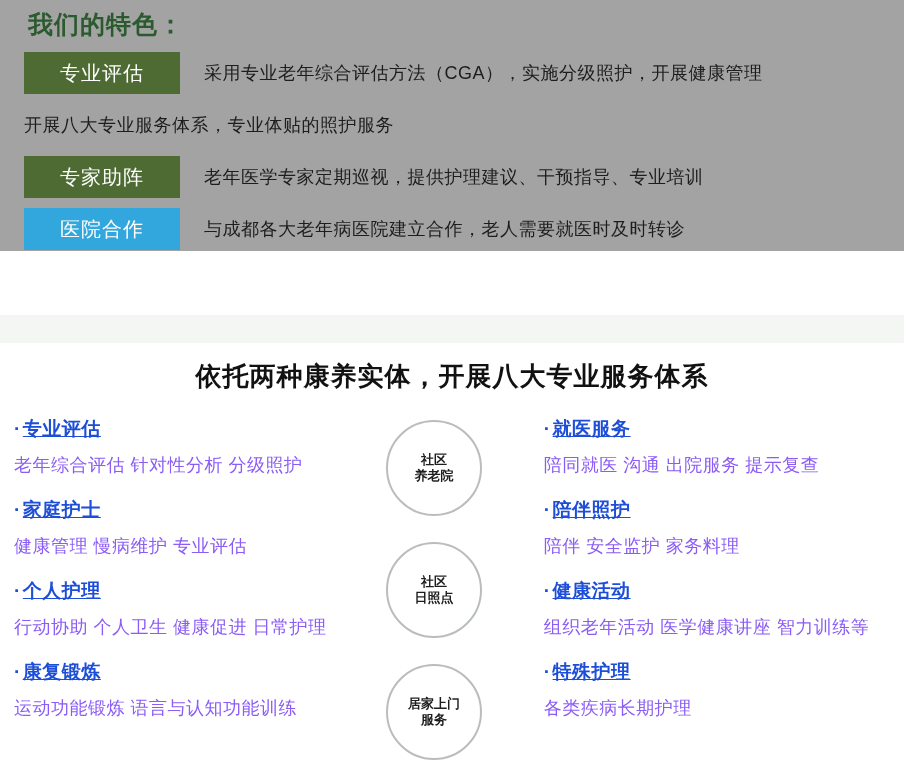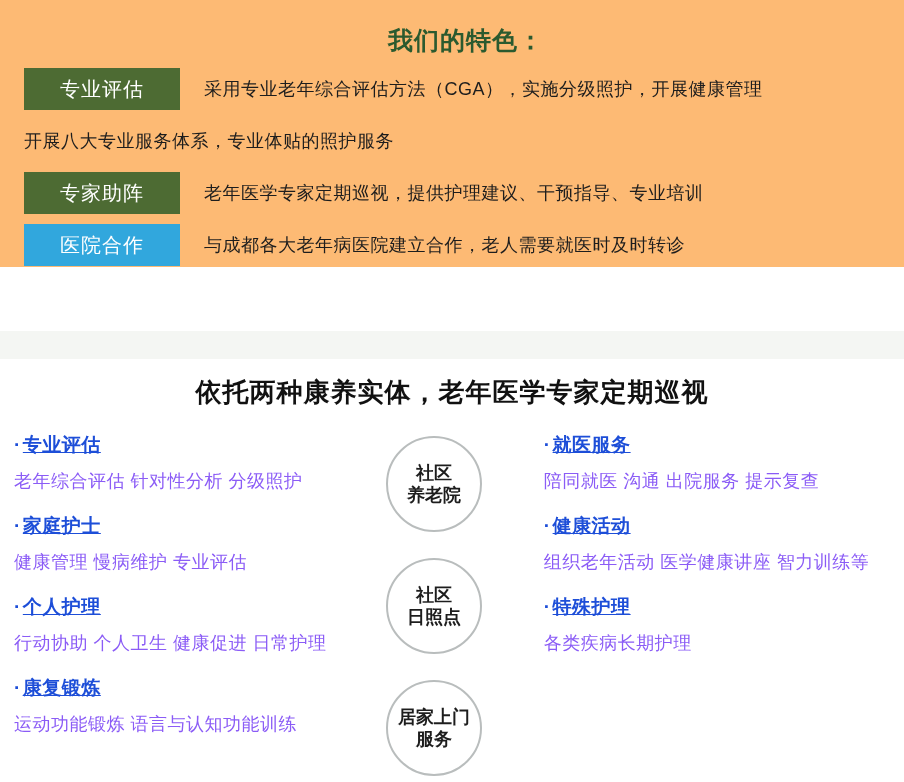--- a/index.html
+++ b/index.html
@@ -11,23 +11,22 @@
     height: 782px;
     background: #ffffff;
     font-family: "Liberation Sans", sans-serif;
     overflow: hidden;
     position: relative;
   }
 
   
   .section-features {
     position: relative;
-    padding: 24px 0 0 0;
-    background: #fdba74;
-    text-align: center;
+    padding: 8px 0 0 0;
+    background: #a3a3a3;
   }
   .features-title {
     font-size: 25px;
     font-weight: bold;
     color: #2b5a2f;
     margin: 0 0 10px 28px;
     letter-spacing: 1px;
   }
   .feature-row {
     display: flex;
@@ -126,21 +125,21 @@
 
   .circle {
     width: 92px;
     height: 92px;
     border-radius: 50%;
     border: 2px solid #b9bdbd;
     display: flex;
     flex-direction: column;
     align-items: center;
     justify-content: center;
-    font-size: 18px;
+    font-size: 13px;
     font-weight: bold;
     color: #1d1d1d;
     line-height: 1.25;
     margin-bottom: 26px;
     background: #ffffff;
   }
   .circle span { display: block; }
 </style>
 </head>
 <body>
@@ -165,21 +164,21 @@
   <div class="feature-row">
     <div class="feature-tag tag-blue">医院合作</div>
     <div class="feature-text">与成都各大老年病医院建立合作，老人需要就医时及时转诊</div>
   </div>
 </div>
 
 <div class="band-gap"></div>
 <div class="band-light"></div>
 
 <div class="section-services">
-  <div class="services-title">依托两种康养实体，老年医学专家定期巡视</div>
+  <div class="services-title">依托两种康养实体，开展八大专业服务体系</div>
 
   <div class="services-body">
 
     <div class="col col-left">
       <div class="svc-block">
         <div class="svc-head"><span class="bullet">·</span><span>专业评估</span></div>
         <div class="svc-desc">老年综合评估 针对性分析 分级照护</div>
       </div>
       <div class="svc-block">
         <div class="svc-head"><span class="bullet">·</span><span>家庭护士</span></div>
@@ -209,20 +208,24 @@
         <span>服务</span>
       </div>
     </div>
 
     <div class="col col-right">
       <div class="svc-block">
         <div class="svc-head"><span class="bullet">·</span><span>就医服务</span></div>
         <div class="svc-desc">陪同就医 沟通 出院服务 提示复查</div>
       </div>
       <div class="svc-block">
+        <div class="svc-head"><span class="bullet">·</span><span>陪伴照护</span></div>
+        <div class="svc-desc">陪伴 安全监护 家务料理</div>
+      </div>
+      <div class="svc-block">
         <div class="svc-head"><span class="bullet">·</span><span>健康活动</span></div>
         <div class="svc-desc">组织老年活动 医学健康讲座 智力训练等</div>
       </div>
       <div class="svc-block">
         <div class="svc-head"><span class="bullet">·</span><span>特殊护理</span></div>
         <div class="svc-desc">各类疾病长期护理</div>
       </div>
     </div>
 
   </div>

